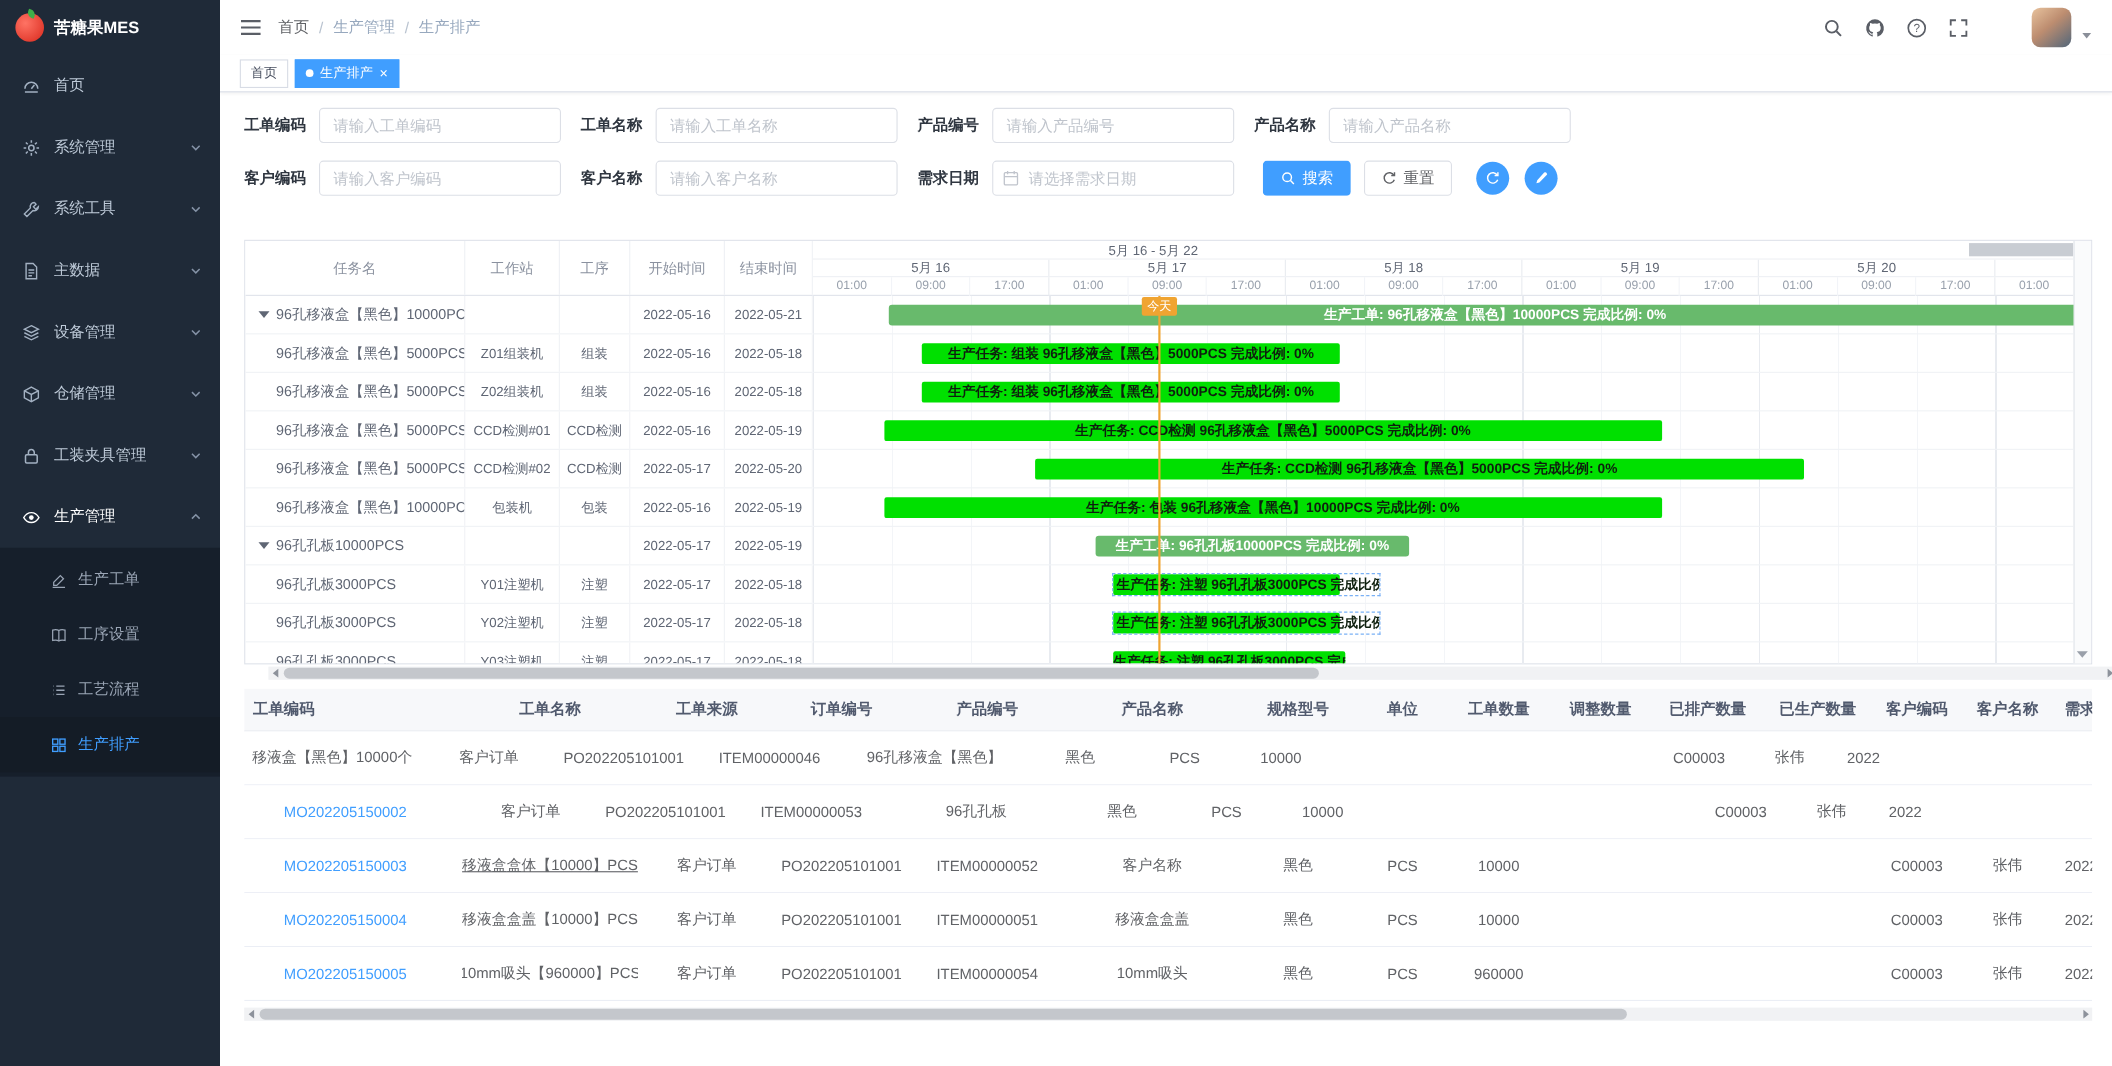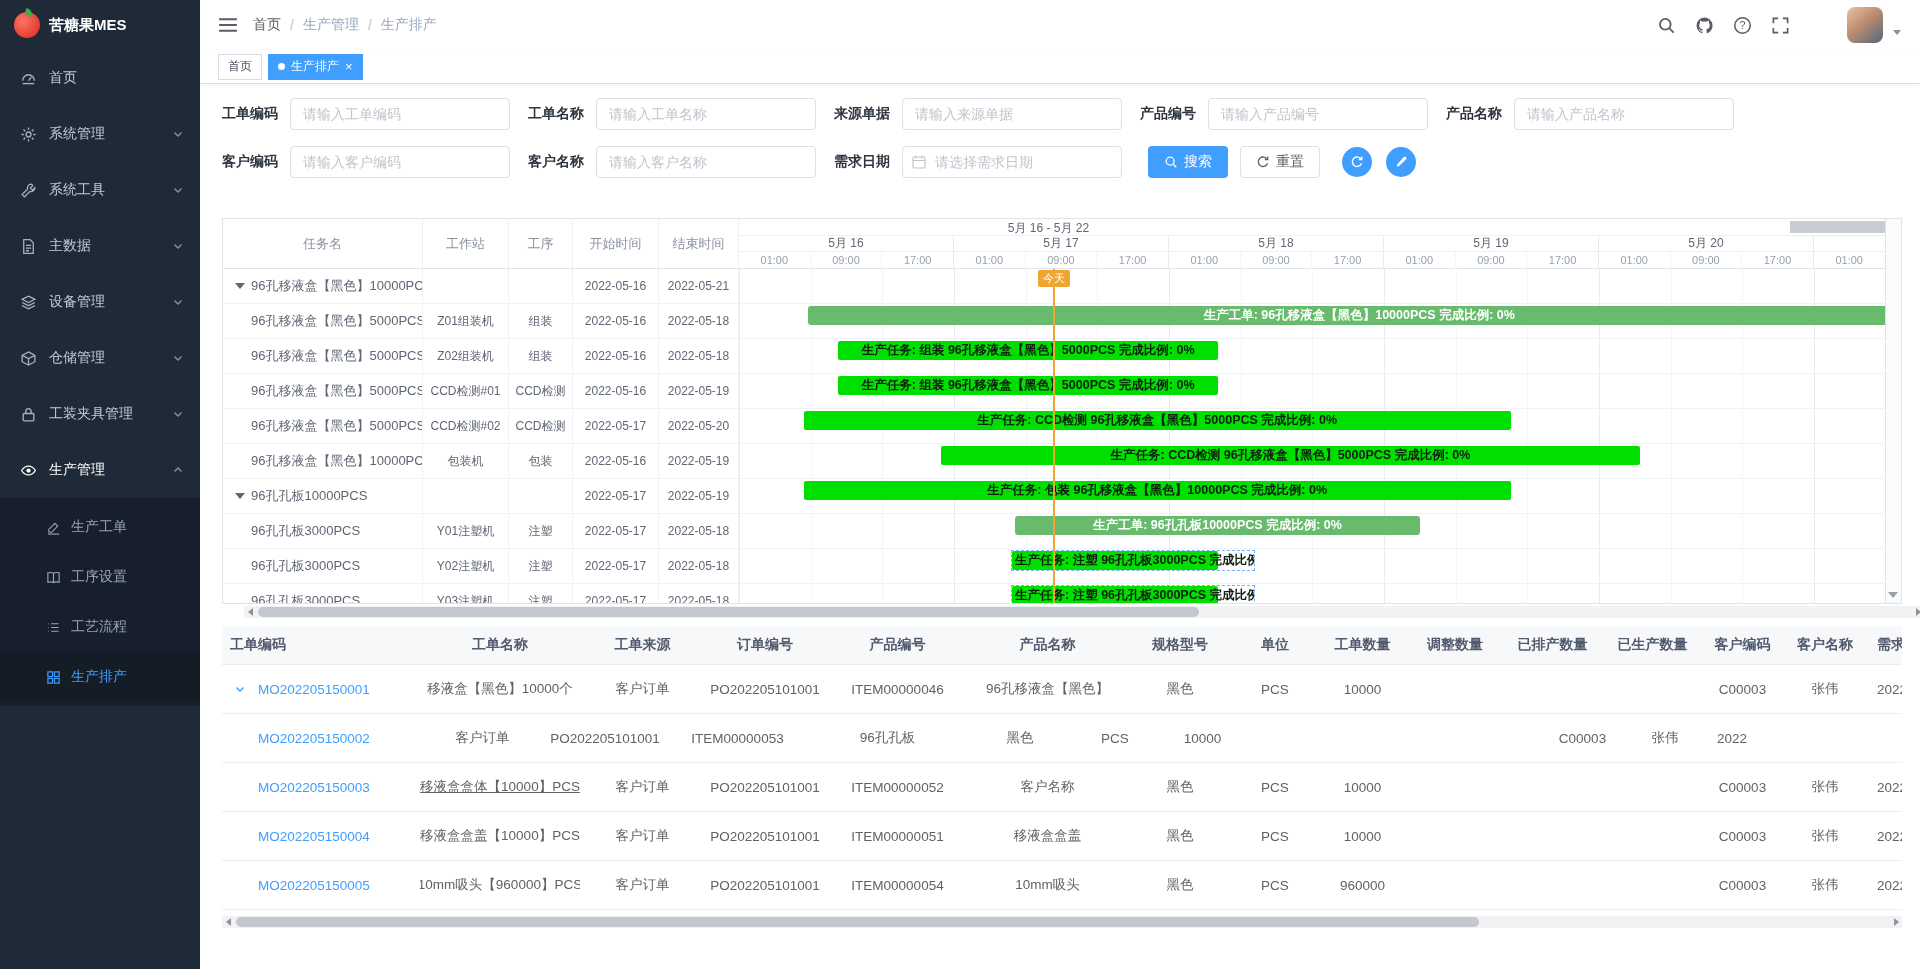--- a/index.html
+++ b/index.html
@@ -97,21 +97,21 @@
   .time-row{height:17px;display:flex;}
   .time-cell{width:71.667px;flex:none;text-align:center;font-size:11px;color:#98a0ac;
     border-right:1px solid #f2f4f8;line-height:16px;}
   .time-cell.day-end{border-right-color:#e8ebf0;}
   .gt-body{position:relative;height:336px;
     background-image:
       repeating-linear-gradient(90deg,#e8ebf0 0 1px,transparent 1px 215px),
       repeating-linear-gradient(90deg,#f3f5f8 0 1px,transparent 1px 71.667px);}
   .gt-row{height:35px;border-bottom:1px solid #f0f2f6;position:relative;}
   .bar{position:absolute;top:8px;height:19px;line-height:19px;font-size:12.5px;font-weight:bold;
-    white-space:nowrap;overflow:hidden;text-align:center;cursor:pointer;z-index:2;margin-top:29px;}
+    white-space:nowrap;overflow:hidden;text-align:center;cursor:pointer;z-index:2;}
   .bar.order{background:var(--order-bar);color:#fff;border-radius:3px;}
   .bar.task{background:var(--task-bar);color:#0e1f0e;border-radius:2px;}
   .bar.sel{overflow:visible;}
   .bar.sel .lbl{position:absolute;left:0;top:0;height:19px;width:calc(100% + 36px);overflow:hidden;
     text-align:left;padding-left:3px;outline:1px dashed #7ab1f5;}
   .today-line{position:absolute;top:0;bottom:0;width:2px;background:var(--today);z-index:4;}
   .today-badge{position:absolute;top:1px;transform:translateX(-50%);background:var(--today);color:#fff;
     font-size:11px;padding:1px 5px;border-radius:2px;z-index:5;white-space:nowrap;}
   .gvs{width:16px;flex:none;border-left:1px solid #dfe3ea;background:#fafbfc;position:relative;}
   .gvs-down{position:absolute;bottom:5px;left:2px;width:0;height:0;border-left:5px solid transparent;
@@ -360,24 +360,20 @@
   <div class="filters">
     <div class="f-row">
       <div class="f-fields" id="f-row1">
           <div class="field">
             <label>工单编码</label>
             <input class="f-input" placeholder="请输入工单编码" style="">
           </div>
           <div class="field">
             <label>工单名称</label>
             <input class="f-input" placeholder="请输入工单名称" style="">
-          </div>
-          <div class="field">
-            <label>来源单据</label>
-            <input class="f-input" placeholder="请输入来源单据" style="">
           </div>
           <div class="field">
             <label>产品编号</label>
             <input class="f-input" placeholder="请输入产品编号" style="">
           </div>
           <div class="field">
             <label>产品名称</label>
             <input class="f-input" placeholder="请输入产品名称" style="">
           </div>
         </div>
@@ -674,21 +670,21 @@
             <div class="gt-row">
               <div class="bar task" style="left: 64.5px; width: 707.35px;">生产任务: CCD检测 96孔移液盒【黑色】5000PCS 完成比例: 0%</div>
             </div>
             <div class="gt-row">
               <div class="bar task" style="left: 202.1px; width: 698.75px;">生产任务: CCD检测 96孔移液盒【黑色】5000PCS 完成比例: 0%</div>
             </div>
             <div class="gt-row">
               <div class="bar task" style="left: 64.5px; width: 707.35px;">生产任务: 包装 96孔移液盒【黑色】10000PCS 完成比例: 0%</div>
             </div>
             <div class="gt-row">
-              <div class="bar order" style="left: 276px; width: 405px;">生产工单: 96孔孔板10000PCS 完成比例: 0%</div>
+              <div class="bar order" style="left: 257px; width: 285px;">生产工单: 96孔孔板10000PCS 完成比例: 0%</div>
             </div>
             <div class="gt-row">
               <div class="bar task sel" style="left: 273.05px; width: 206.4px;">
                 <span class="lbl">生产任务: 注塑 96孔孔板3000PCS 完成比例: 0%</span>
               </div>
             </div>
             <div class="gt-row">
               <div class="bar task sel" style="left: 273.05px; width: 206.4px;">
                 <span class="lbl">生产任务: 注塑 96孔孔板3000PCS 完成比例: 0%</span>
               </div>
@@ -726,28 +722,20 @@
         <div class="ot-h-cell" style="width: 95px;">工单数量</div>
         <div class="ot-h-cell" style="width: 90px;">调整数量</div>
         <div class="ot-h-cell" style="width: 105px;">已排产数量</div>
         <div class="ot-h-cell" style="width: 95px;">已生产数量</div>
         <div class="ot-h-cell" style="width: 85px;">客户编码</div>
         <div class="ot-h-cell" style="width: 80px;">客户名称</div>
         <div class="ot-h-cell left" style="width: 120px; padding-left: 12px;">需求日期</div>
       </div>
     <div id="ot-body">
         <div class="ot-row">
-          <div class="ot-cell left" style="width: 198px;">
-            <span class="expand-caret">
-              <svg viewBox="0 0 12 12" fill="none" stroke="currentColor" stroke-width="1.4">
-                <path d="M2.5 4.5 6 8l3.5-3.5"></path>
-              </svg>
-            </span>
-            <span class="mo-link">MO202205150001</span>
-          </div>
           <div class="ot-cell" style="width: 160px;">移液盒【黑色】10000个</div>
           <div class="ot-cell" style="width: 125px;">客户订单</div>
           <div class="ot-cell" style="width: 120px;">PO202205101001</div>
           <div class="ot-cell" style="width: 145px;">ITEM00000046</div>
           <div class="ot-cell" style="width: 155px;">96孔移液盒【黑色】</div>
           <div class="ot-cell" style="width: 110px;">黑色</div>
           <div class="ot-cell" style="width: 80px;">PCS</div>
           <div class="ot-cell" style="width: 95px;">10000</div>
           <div class="ot-cell" style="width: 90px;"></div>
           <div class="ot-cell" style="width: 105px;"></div>

